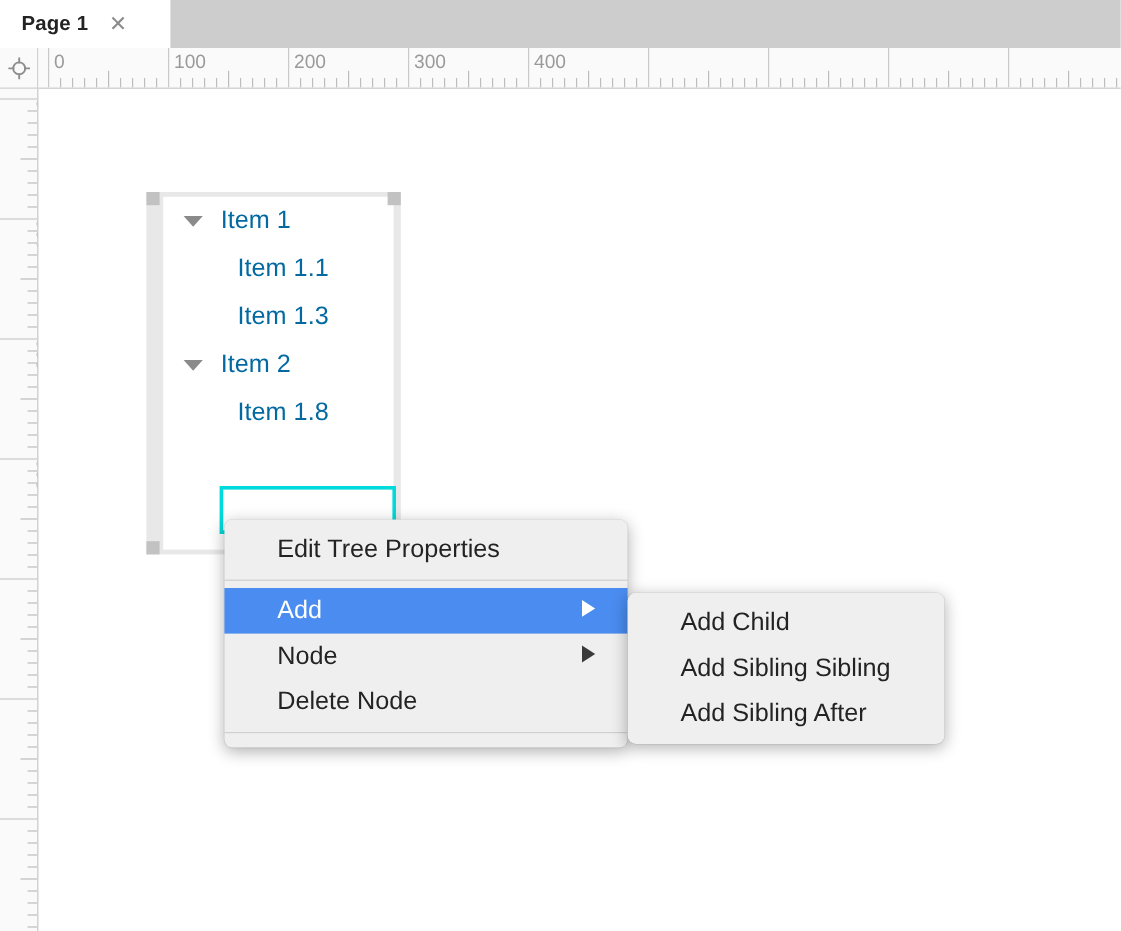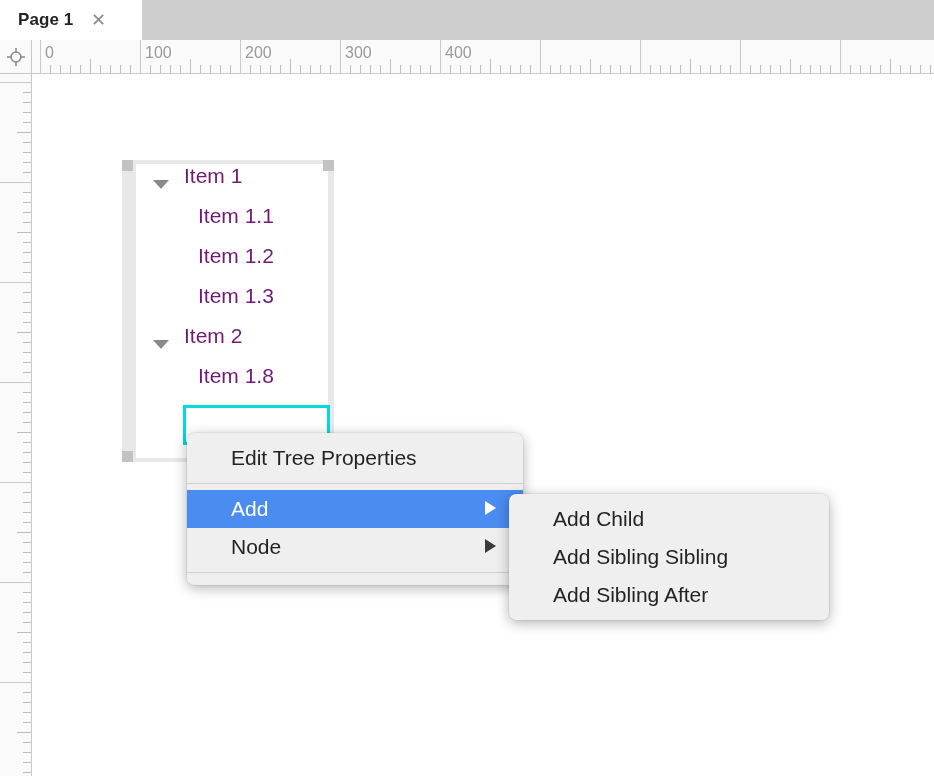--- a/index.html
+++ b/index.html
@@ -80,22 +80,22 @@
     position: absolute; left: 89px; top: 85px;
     width: 212px; height: 302px;
     background: #e8e8e8;
     padding: 4px 6px 4px 14px;
   }
   .tree-inner {
     background: #ffffff; width: 100%; height: 100%;
     position: relative;
   }
   .tree-row {
-    height: 40px; display: flex; 
-    font-size: 21px; color: #701a75; white-space: nowrap;
+    height: 40px; display: flex; align-items: center;
+    font-size: 21px; color: #0369a1; white-space: nowrap;
   }
   .tree-row.child { padding-left: 62px; }
   .tree-row.parent { padding-left: 0px; }
   .caret {
     width: 30px; display: flex; align-items: center; justify-content: center;
     margin-left: 10px; margin-right: 8px;
   }
   .caret svg { display: block; }
   .sel-box {
     position: absolute; border: 3px solid #00dada;
@@ -106,21 +106,21 @@
   }
 
   
   .menu {
     position: absolute; background: #efefef;
     border-radius: 7px;
     box-shadow: 0 3px 13px rgba(0,0,0,.30), 0 0 0 0.5px rgba(0,0,0,.10);
     padding: 6px 0;
   }
   #ctx-menu { left: 187px; top: 433px; width: 336px; }
-  #sub-menu { left: 509px; top: 494px; width: 320px; }
+  #sub-menu { left: 523px; top: 494px; width: 264px; }
   .mi {
     height: 38px; display: flex; align-items: center;
     padding: 0 18px 0 44px;
     font-size: 21px; color: #232323; white-space: nowrap;
     position: relative;
   }
   .mi.highlight { background: #4a8cf0; color: #ffffff; text-align: center; }
   .mi .arrow { position: absolute; right: 26px; top: 50%; transform: translateY(-50%); }
   .sep {
     height: 1px; background: #cfcfcf; margin: 6px 0;
@@ -332,23 +332,20 @@
               <svg width="18" height="12" viewBox="0 0 18 12">
                 <polygon points="1,2 17,2 9,11" fill="#8a8a8a"></polygon>
               </svg>
             </span>
             <span>Item 1</span>
           </div>
           <div class="tree-row child">
             <span>Item 1.1</span>
           </div>
           <div class="tree-row child">
-            <span>Item 1.2</span>
-          </div>
-          <div class="tree-row child">
             <span>Item 1.3</span>
           </div>
           <div class="tree-row parent">
             <span class="caret">
               <svg width="18" height="12" viewBox="0 0 18 12">
                 <polygon points="1,2 17,2 9,11" fill="#8a8a8a"></polygon>
               </svg>
             </span>
             <span>Item 2</span>
           </div>
@@ -375,20 +372,23 @@
         <span class="arrow"><svg width="13" height="16" viewBox="0 0 13 16">
             <polygon points="1,1 12,8 1,15" fill="#ffffff"></polygon>
           </svg></span>
       </div>
       <div class="mi">
         <span>Node</span>
         <span class="arrow"><svg width="13" height="16" viewBox="0 0 13 16">
             <polygon points="1,1 12,8 1,15" fill="#3a3a3a"></polygon>
           </svg></span>
       </div>
+      <div class="mi">
+        <span>Delete Node</span>
+      </div>
       <div class="sep"></div>
     </div>
 
   <div class="menu" id="sub-menu">
       <div class="mi">
         <span>Add Child</span>
       </div>
       <div class="mi">
         <span>Add Sibling Sibling</span>
       </div>

